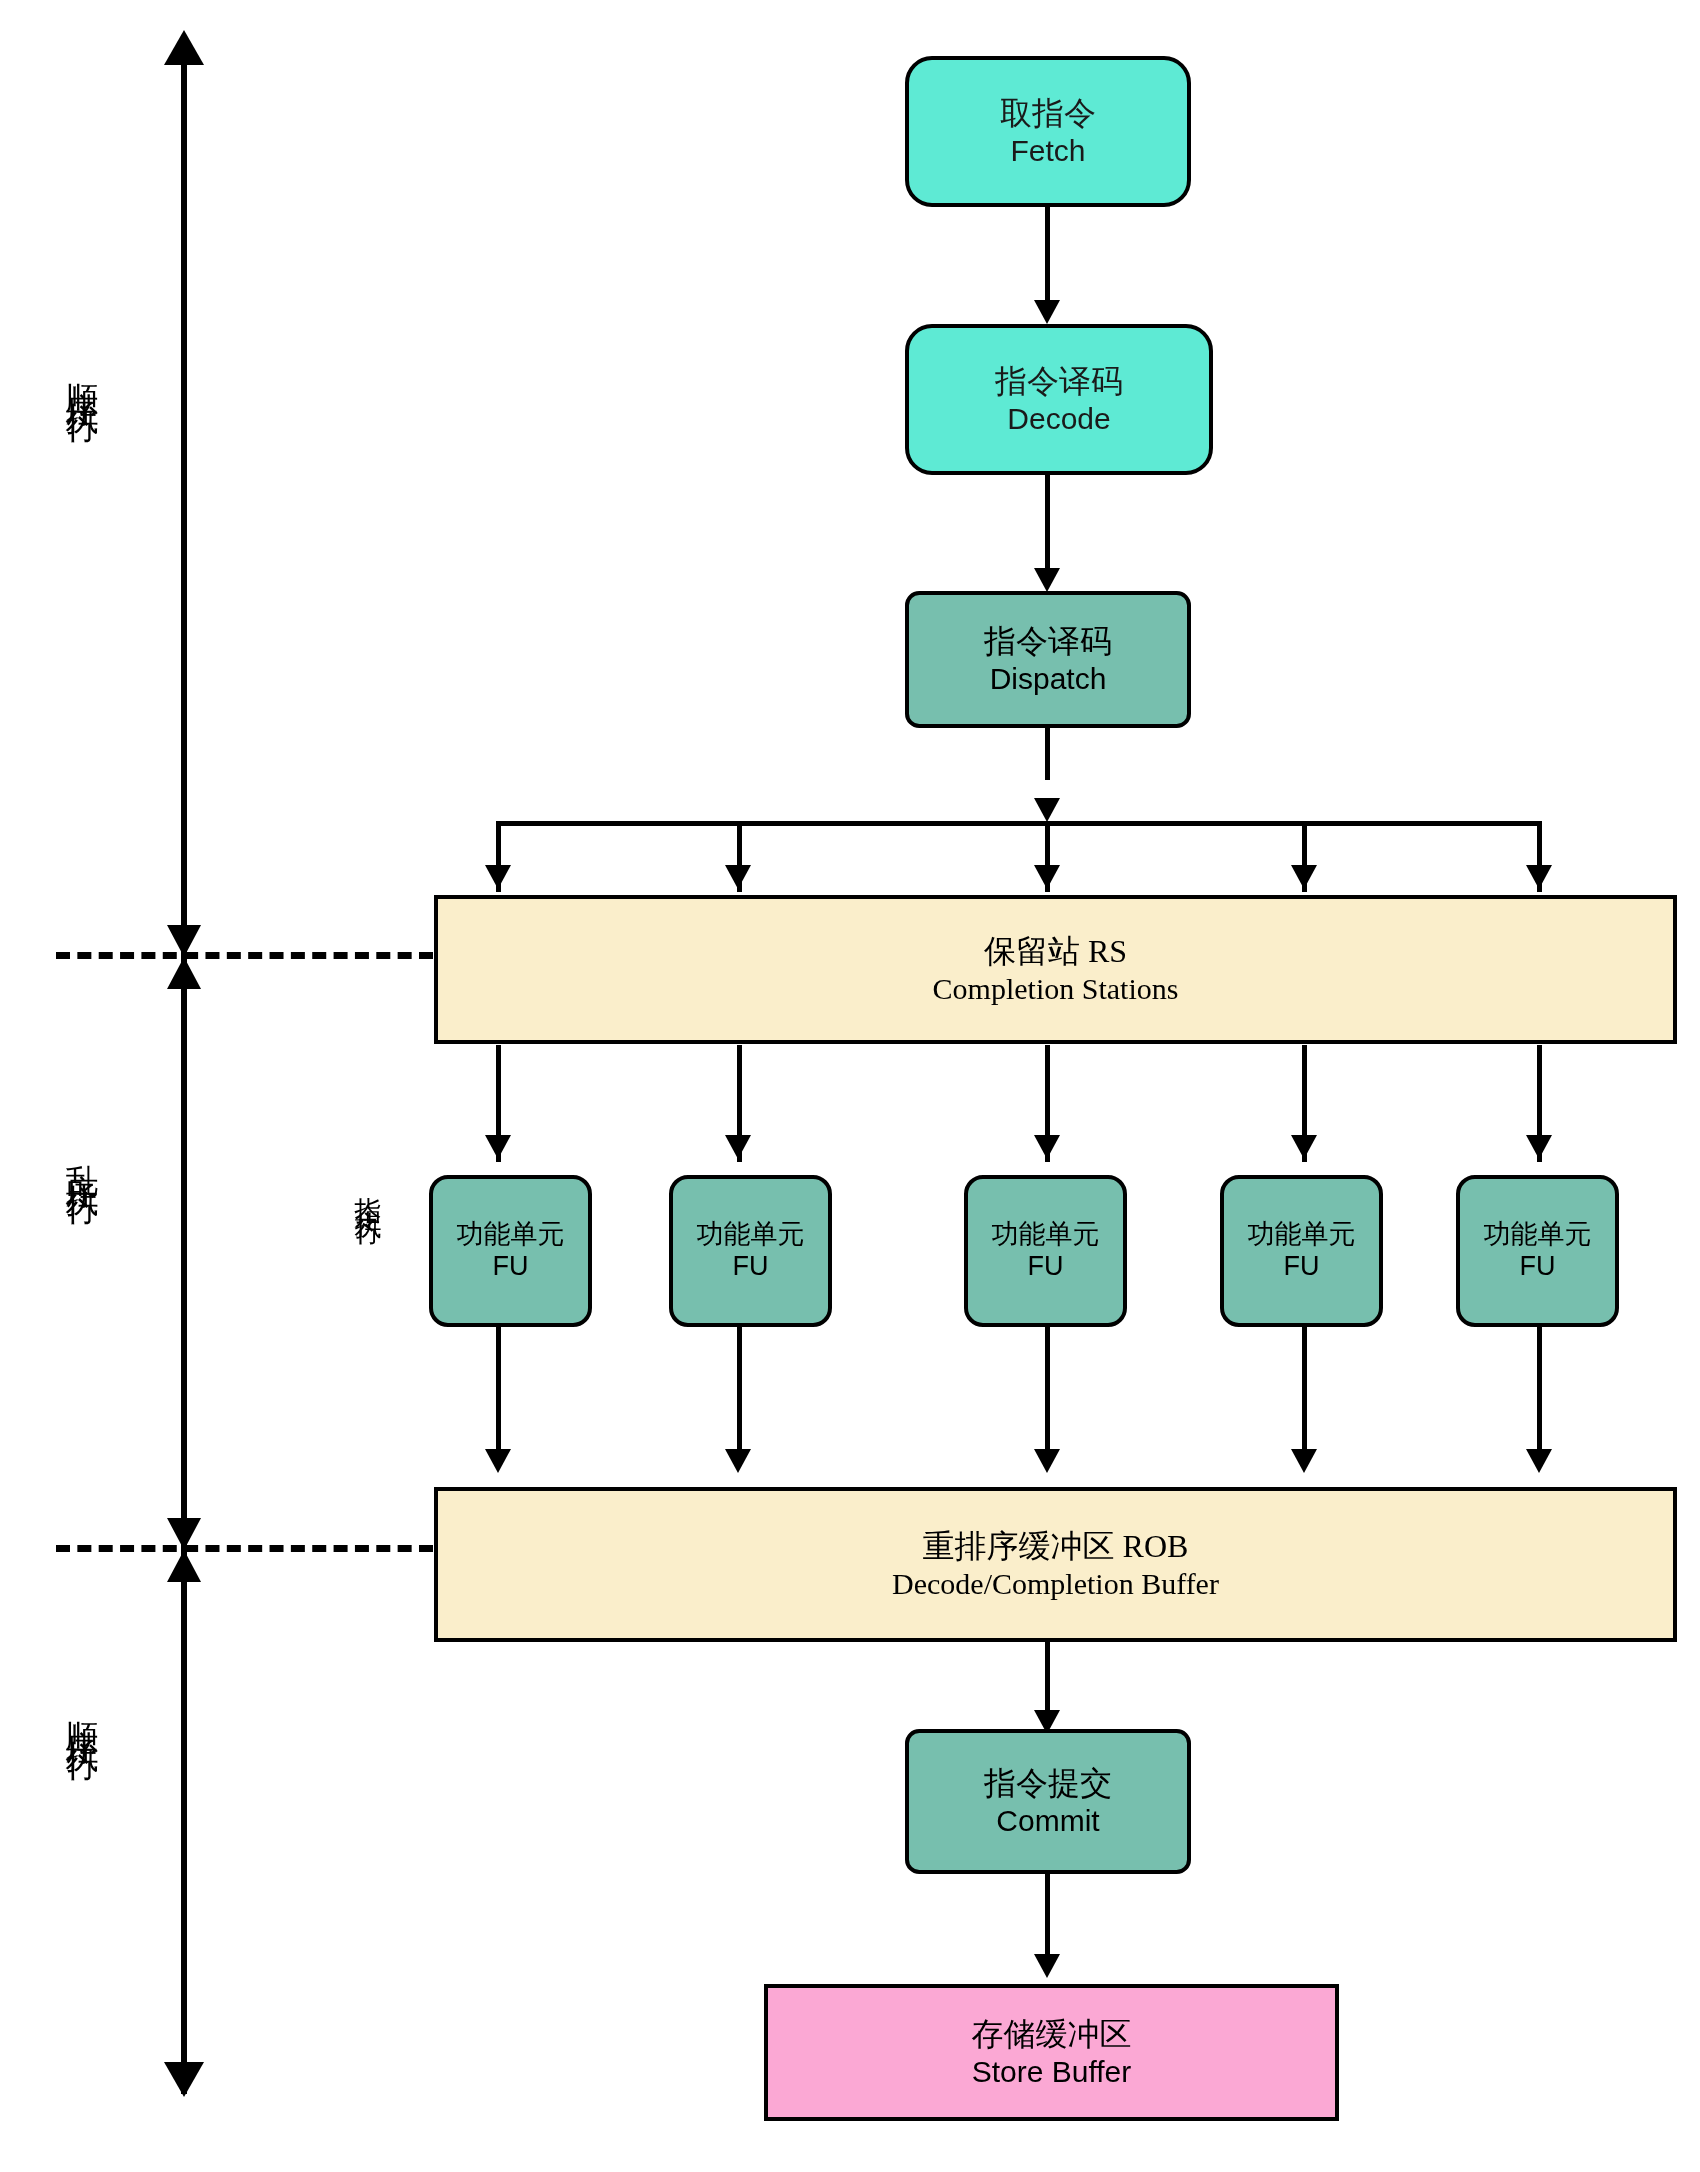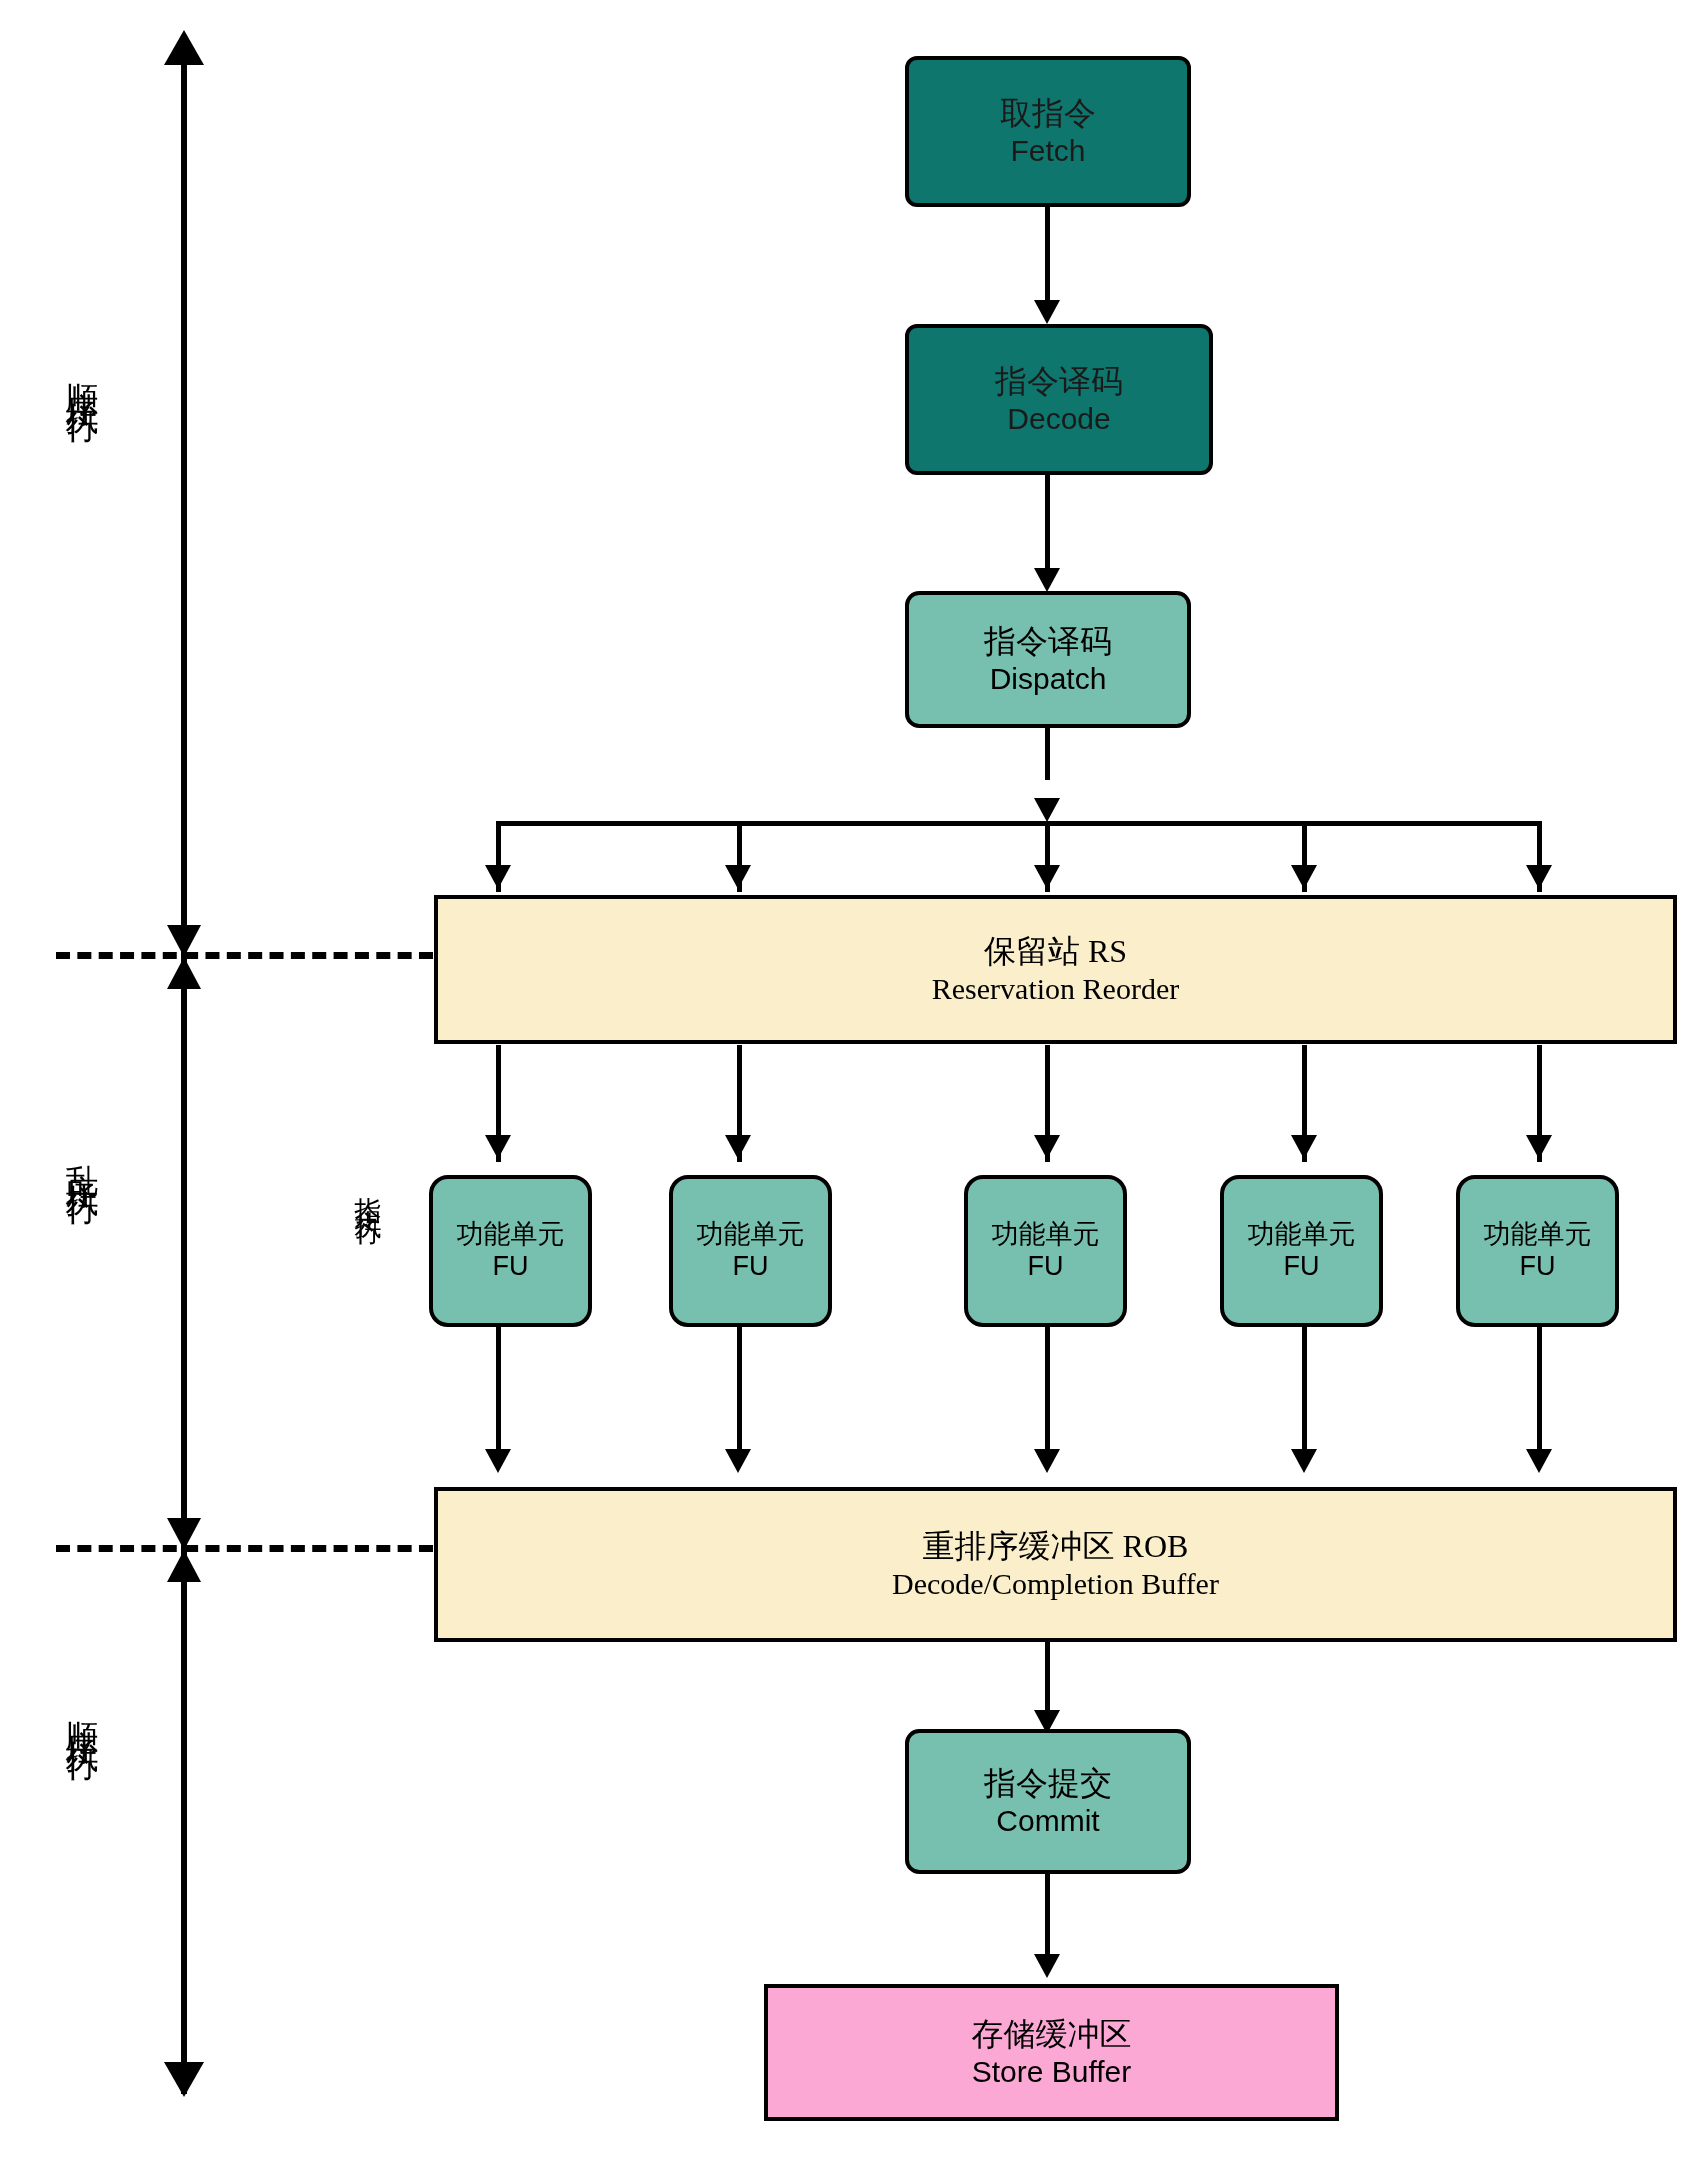--- a/index.html
+++ b/index.html
@@ -26,22 +26,22 @@
     flex-direction:column;
     align-items:center;
     justify-content:center;
     text-align:center;
     line-height:1.18;
   }
   .node .cn{display:block;}
   .node .en{display:block;}
 
   .node.stage-grey{
-    background:#0f766e;
-    border-radius:12px;
+    background:#5eead4;
+    border-radius:27px;
     color:#1a1a1a;
   }
   .node.stage-teal{
     background:#77bfae;
     border-radius:14.3px;
     color:#000;
   }
   .node.fu{
     background:#77bfae;
     border-radius:19px;
@@ -187,21 +187,21 @@
   <div class="arrowdown" style="left:1034px; top:865px;"></div>
 
   <div class="vline" style="left:1302px; top:821px; height:71px;"></div>
   <div class="arrowdown" style="left:1291px; top:865px;"></div>
 
   <div class="vline" style="left:1537px; top:821px; height:71px;"></div>
   <div class="arrowdown" style="left:1526px; top:865px;"></div>
 
   <div class="node buffer" style="left:434px; top:895px; width:1243px; height:149px;">
     <span class="cn t40">保留站 RS</span>
-    <span class="en t38">Reservation Reorder</span>
+    <span class="en t38">Completion Stations</span>
   </div>
 
   <div class="vline" style="left:496px; top:1045px; height:117px;"></div>
   <div class="arrowdown" style="left:485px; top:1135px;"></div>
 
   <div class="vline" style="left:737px; top:1045px; height:117px;"></div>
   <div class="arrowdown" style="left:725px; top:1135px;"></div>
 
   <div class="vline" style="left:1045px; top:1045px; height:117px;"></div>
   <div class="arrowdown" style="left:1034px; top:1135px;"></div>

